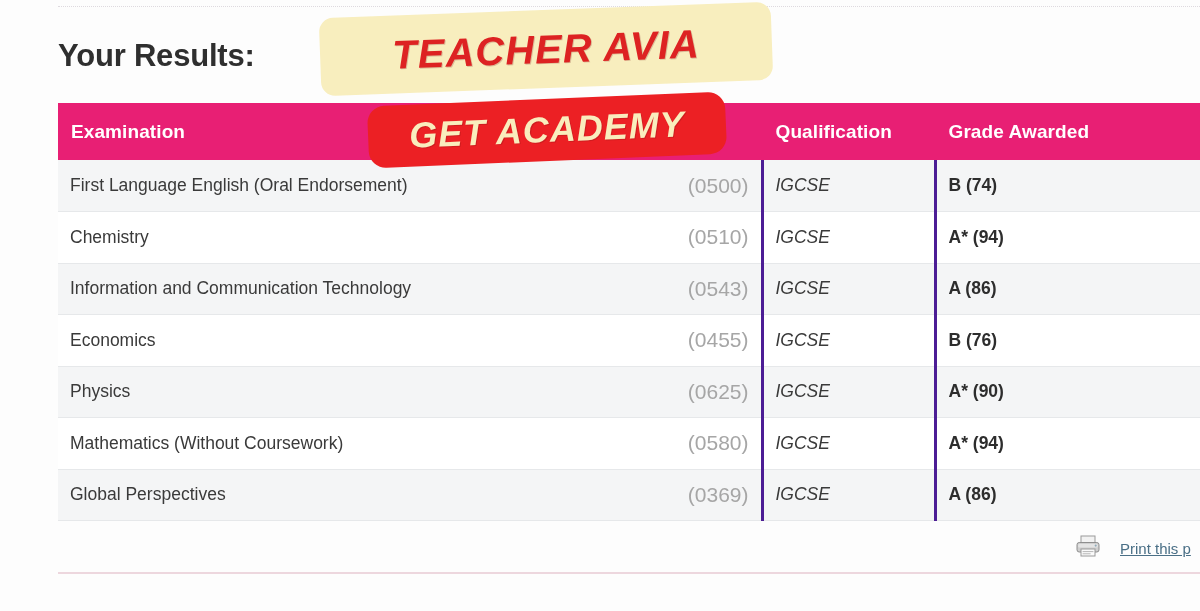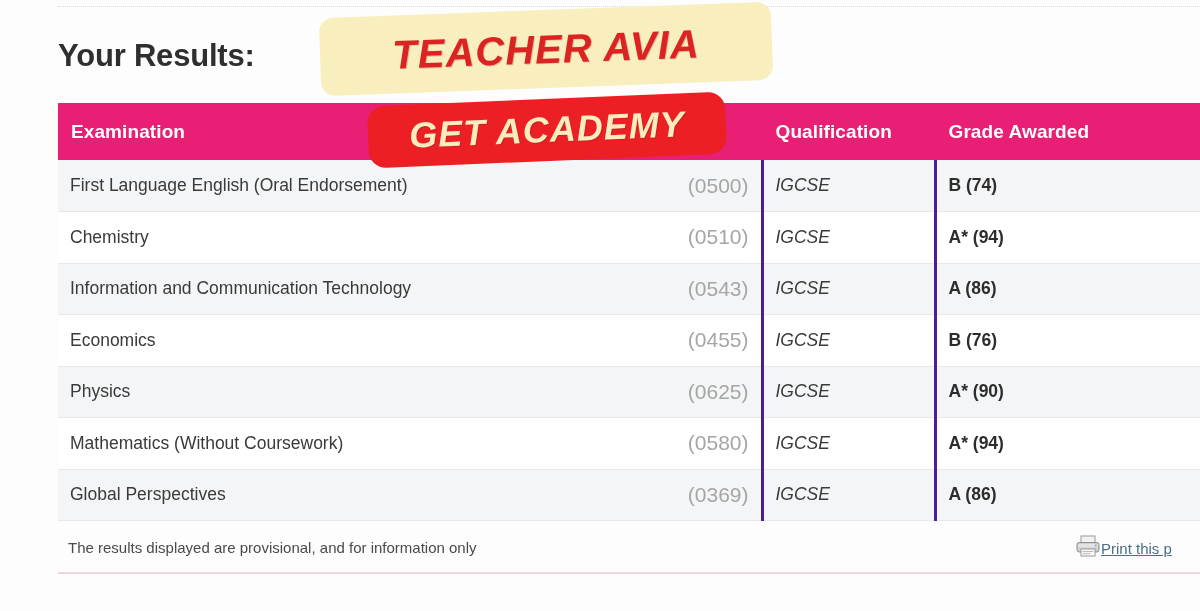--- a/index.html
+++ b/index.html
@@ -130,21 +130,21 @@
     font-size: 15px;
     color: #4a4a4a;
     white-space: nowrap;
   }
   #print-area {
     position: absolute;
     left: 1075px;
     top: 534px;
     display: flex;
     align-items: center;
-    gap: 0;
+    gap: 19px;
     white-space: nowrap;
   }
   #print-link {
     font-size: 15px;
     color: #4a6f86;
     text-decoration: underline;
     cursor: pointer;
   }
   #bottom-rule {
     position: absolute;
@@ -247,21 +247,20 @@
           <td class="cell-grade">A* (94)</td>
         </tr>
         <tr class="odd">
           <td class="cell-exam"><span class="exam-name">Global Perspectives</span><span class="exam-code">(0369)</span></td>
           <td class="cell-qual">IGCSE</td>
           <td class="cell-grade">A (86)</td>
         </tr>
       </tbody>
   </table>
 
-  <div id="footer-note">The results displayed are provisional, and for information only</div>
 
   <div id="print-area">
     <span>
       <svg width="26" height="24" viewBox="0 0 26 24" aria-hidden="true">
         <rect x="6" y="2" width="14" height="7" fill="#f2f2f2" stroke="#9a9a9a" stroke-width="1"></rect>
         <rect x="2" y="8.5" width="22" height="9.5" rx="2.2" fill="#cfcfcf" stroke="#8e8e8e" stroke-width="1"></rect>
         <rect x="3.2" y="10" width="19.6" height="3.4" rx="1.2" fill="#e4e4e4"></rect>
         <rect x="6" y="15" width="14" height="7" fill="#fbfbfb" stroke="#9a9a9a" stroke-width="1"></rect>
         <rect x="7.6" y="17" width="10.8" height="1.1" fill="#bdbdbd"></rect>
         <rect x="7.6" y="19.2" width="8" height="1.1" fill="#bdbdbd"></rect>

